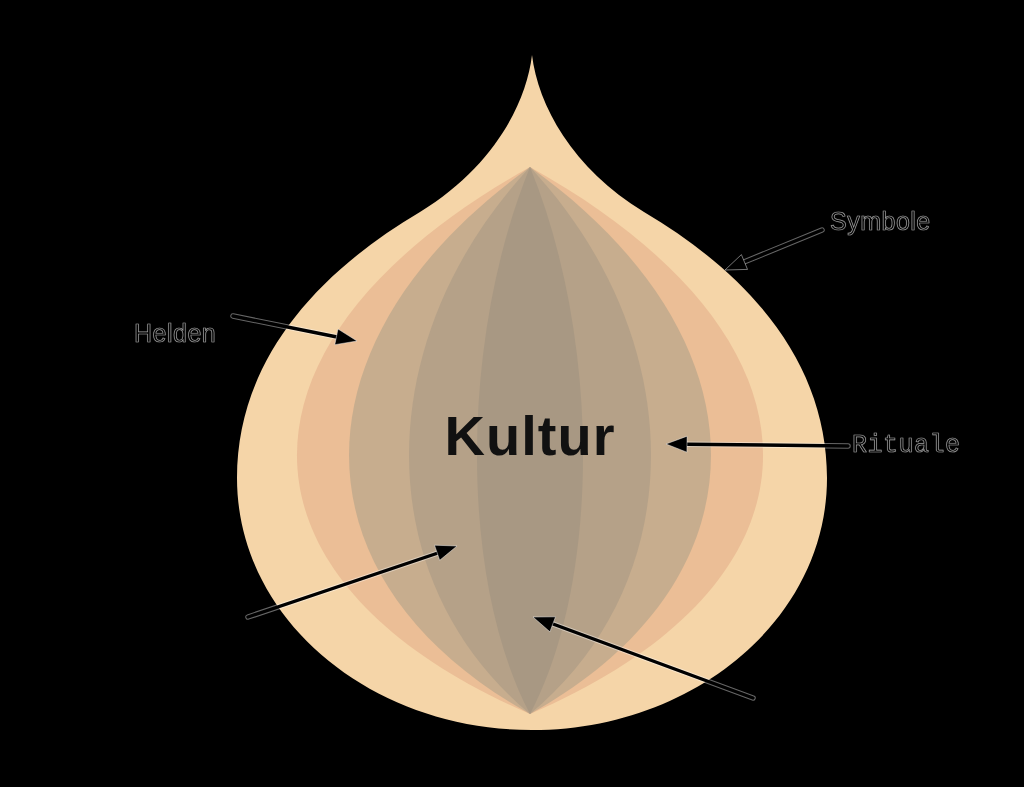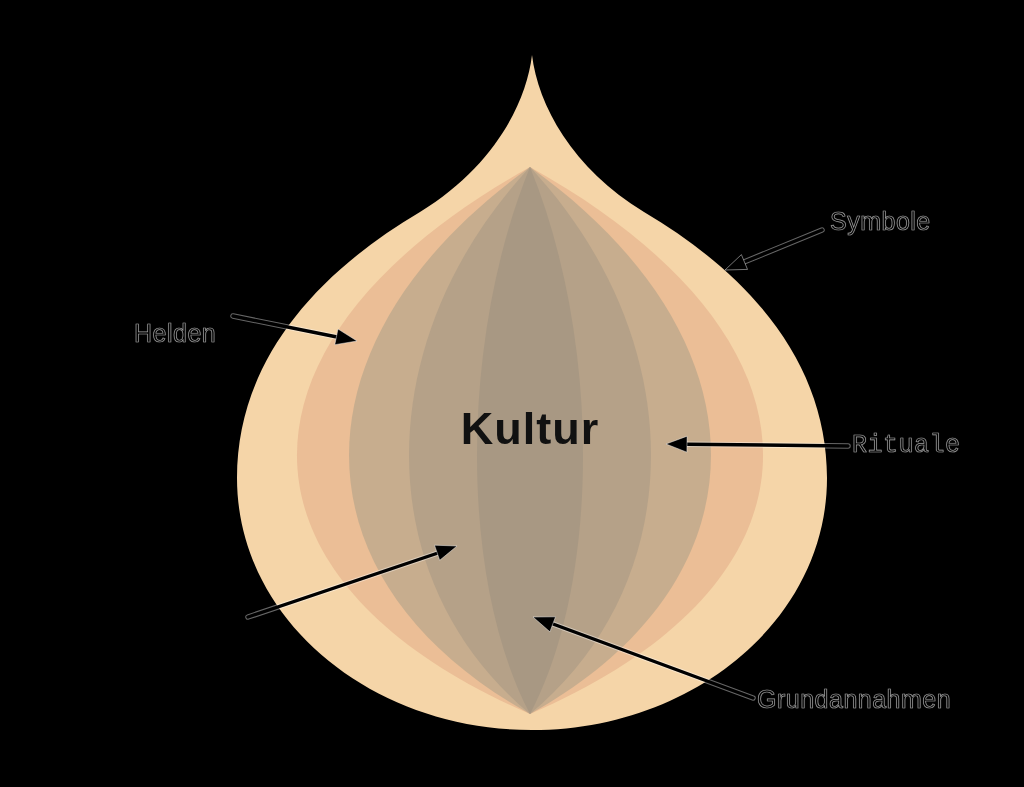--- a/index.html
+++ b/index.html
@@ -30,21 +30,21 @@
     -webkit-text-stroke: 0.7px rgba(255,255,255,0.55);
     text-shadow: 0 0 1px rgba(255,255,255,0.45);
     user-select: none;
   }
   .center-label {
     position: absolute;
     left: 530px;
     top: 403px;
     transform: translateX(-50%);
     color: #111111;
-    font-size: 45px;
+    font-size: 56px;
     font-weight: bold;
     letter-spacing: 1px;
     white-space: nowrap;
     user-select: none;
   }
   .arrow-halo {
     fill: none;
     stroke: rgba(255,255,255,0.40);
     stroke-width: 5.5;
     stroke-linecap: round;
@@ -129,15 +129,14 @@
 
   <div class="center-label">Kultur</div>
 
   <div class="callout-label" style="left:830px; top:207px;">Symbole</div>
 
   <div class="callout-label" style="left:134px; top:297px;margin-top:22px;">Helden</div>
 
   <div class="callout-label" style="left:852px; top:431px;font-family:Liberation Mono, monospace;">Rituale</div>
 
 
-  <div class="callout-label" style="left:757px; top:685px;">Grundannahmen</div>
 
 </div>
 
 </body></html>

